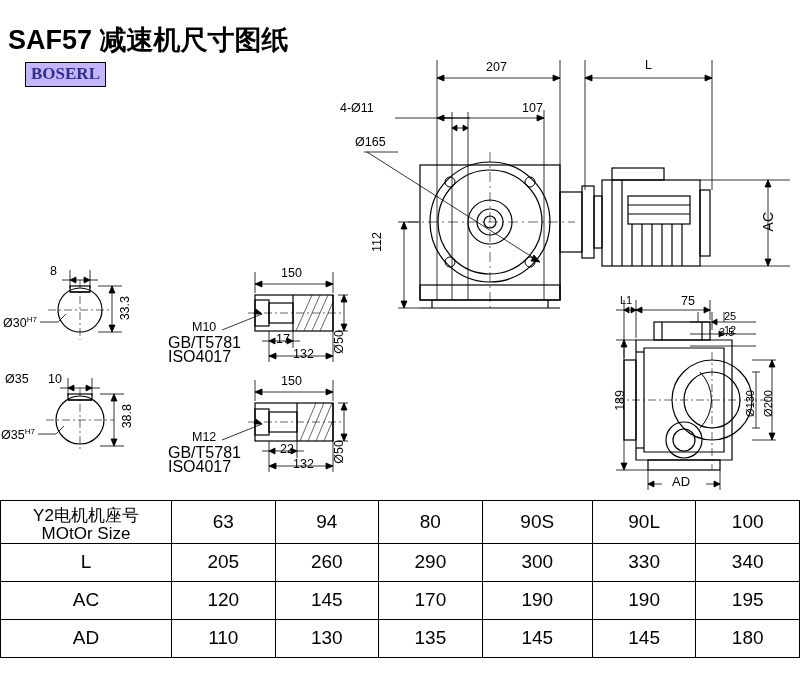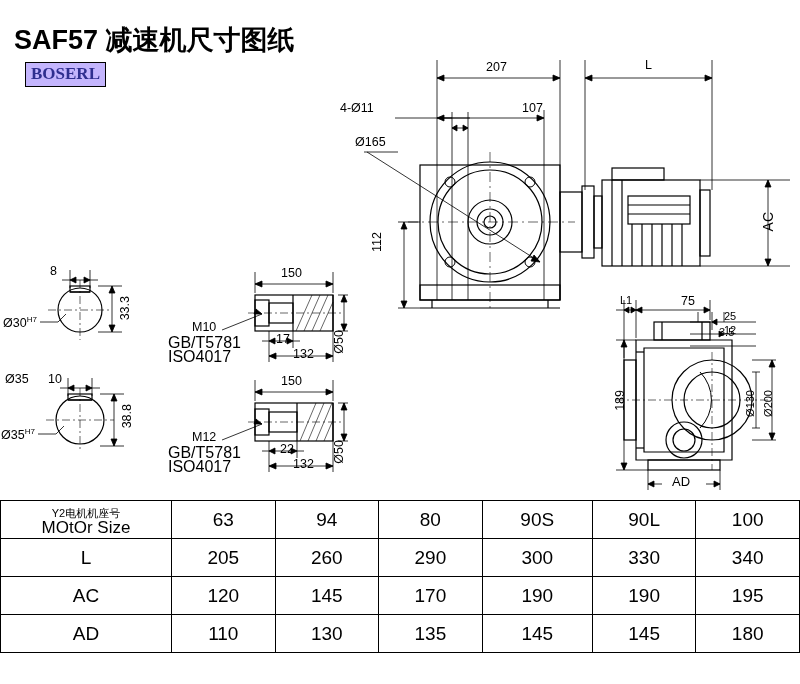--- a/index.html
+++ b/index.html
@@ -7,21 +7,21 @@
     width:800px;height:684px;
     background:#ffffff;
     font-family:"Liberation Sans", sans-serif;
     color:#000;
     position:relative;
     overflow:hidden;
   }
   .abs{position:absolute;}
   
   #title{
-    left:14px;top:22px;
+    left:8px;top:22px;
     font-size:27px;font-weight:bold;
     letter-spacing:0px;
     white-space:nowrap;
   }
   
   #logo{
     left:25px;top:62px;
     border:1px solid #000;
     padding:1px 5px 2px 5px;
     font-size:17px;
@@ -47,21 +47,21 @@
     font-size:19px;
     font-family:"Liberation Sans", sans-serif;
     height:37px;
     padding:0;
   }
   #spec-table td.head{
     width:170px;
     font-size:17px;
     line-height:1.05;
   }
-  #spec-table td.head .cn{font-size:11px;display:block;margin-top:6px;}
+  #spec-table td.head .cn{font-size:17px;display:block;margin-top:6px;}
   #spec-table td.head .en{font-size:17px;display:block;}
   #spec-table td.rowlabel{font-size:19px;}
   svg{display:block;}
 </style>
 </head>
 <body>
 
 <div class="abs" id="title">SAF57 减速机尺寸图纸</div>
 <div class="abs" id="logo">BOSERL</div>
 

